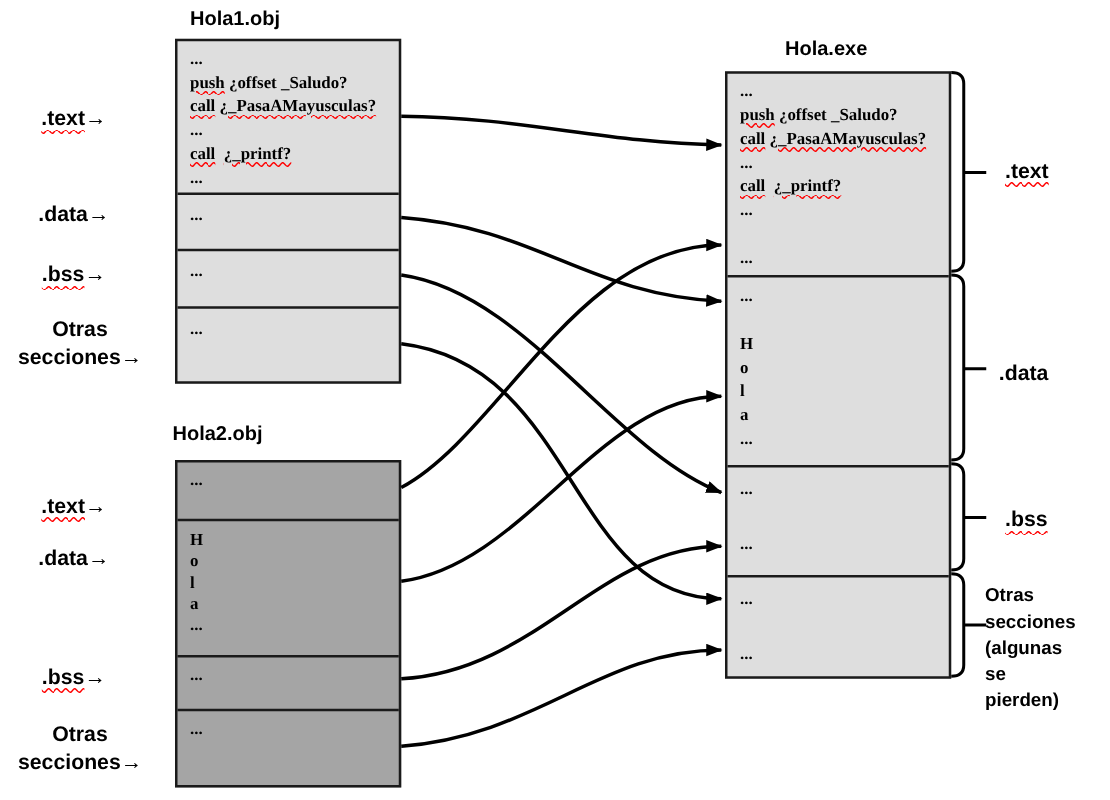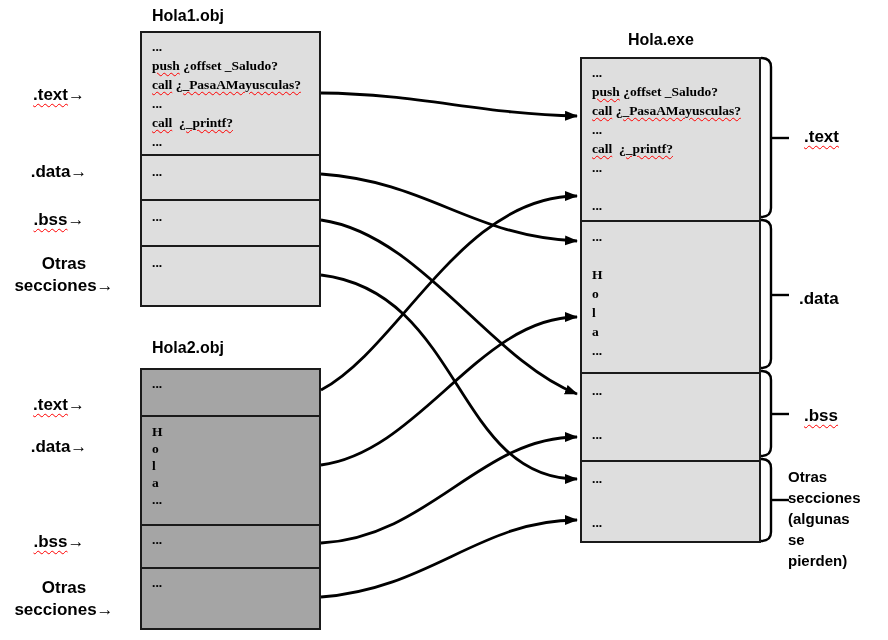--- a/index.html
+++ b/index.html
@@ -41,21 +41,21 @@
   .code-line .sq{text-underline-offset:2px;}
   
   #wires{position:absolute;left:0;top:0;z-index:5;pointer-events:none;}
   .connector{fill:none;stroke:var(--ink);stroke-width:2.8px;}
   .brace{fill:none;stroke:var(--ink);stroke-width:2.4px;}
 </style>
 </head>
 <body>
 
 <div class="abs file-title" style="left:152px;top:7px;">Hola1.obj</div>
-<div class="abs file-title" style="left:152px;top:339px;">Hola2.obj</div>
+<div class="abs file-title" style="left:138px;top:339px;">Hola2.obj</div>
 <div class="abs file-title" style="left:595px;top:31px;margin-left:33px;">Hola.exe</div>
 
 <div class="filebox light" style="left:140px;top:31px;width:181px;height:276px;">
   <div class="sec" style="height:121px;padding-top:4px;">
       <div class="code-line"><span>...</span></div>
       <div class="code-line"><span class="sq">push</span><span> ¿offset _Saludo?</span></div>
       <div class="code-line"><span class="sq">call</span><span> </span><span class="sq">¿_PasaAMayusculas?</span></div>
       <div class="code-line"><span>...</span></div>
       <div class="code-line"><span class="sq">call</span><span>  </span><span class="sq">¿_printf?</span></div>
       <div class="code-line"><span>...</span></div>

